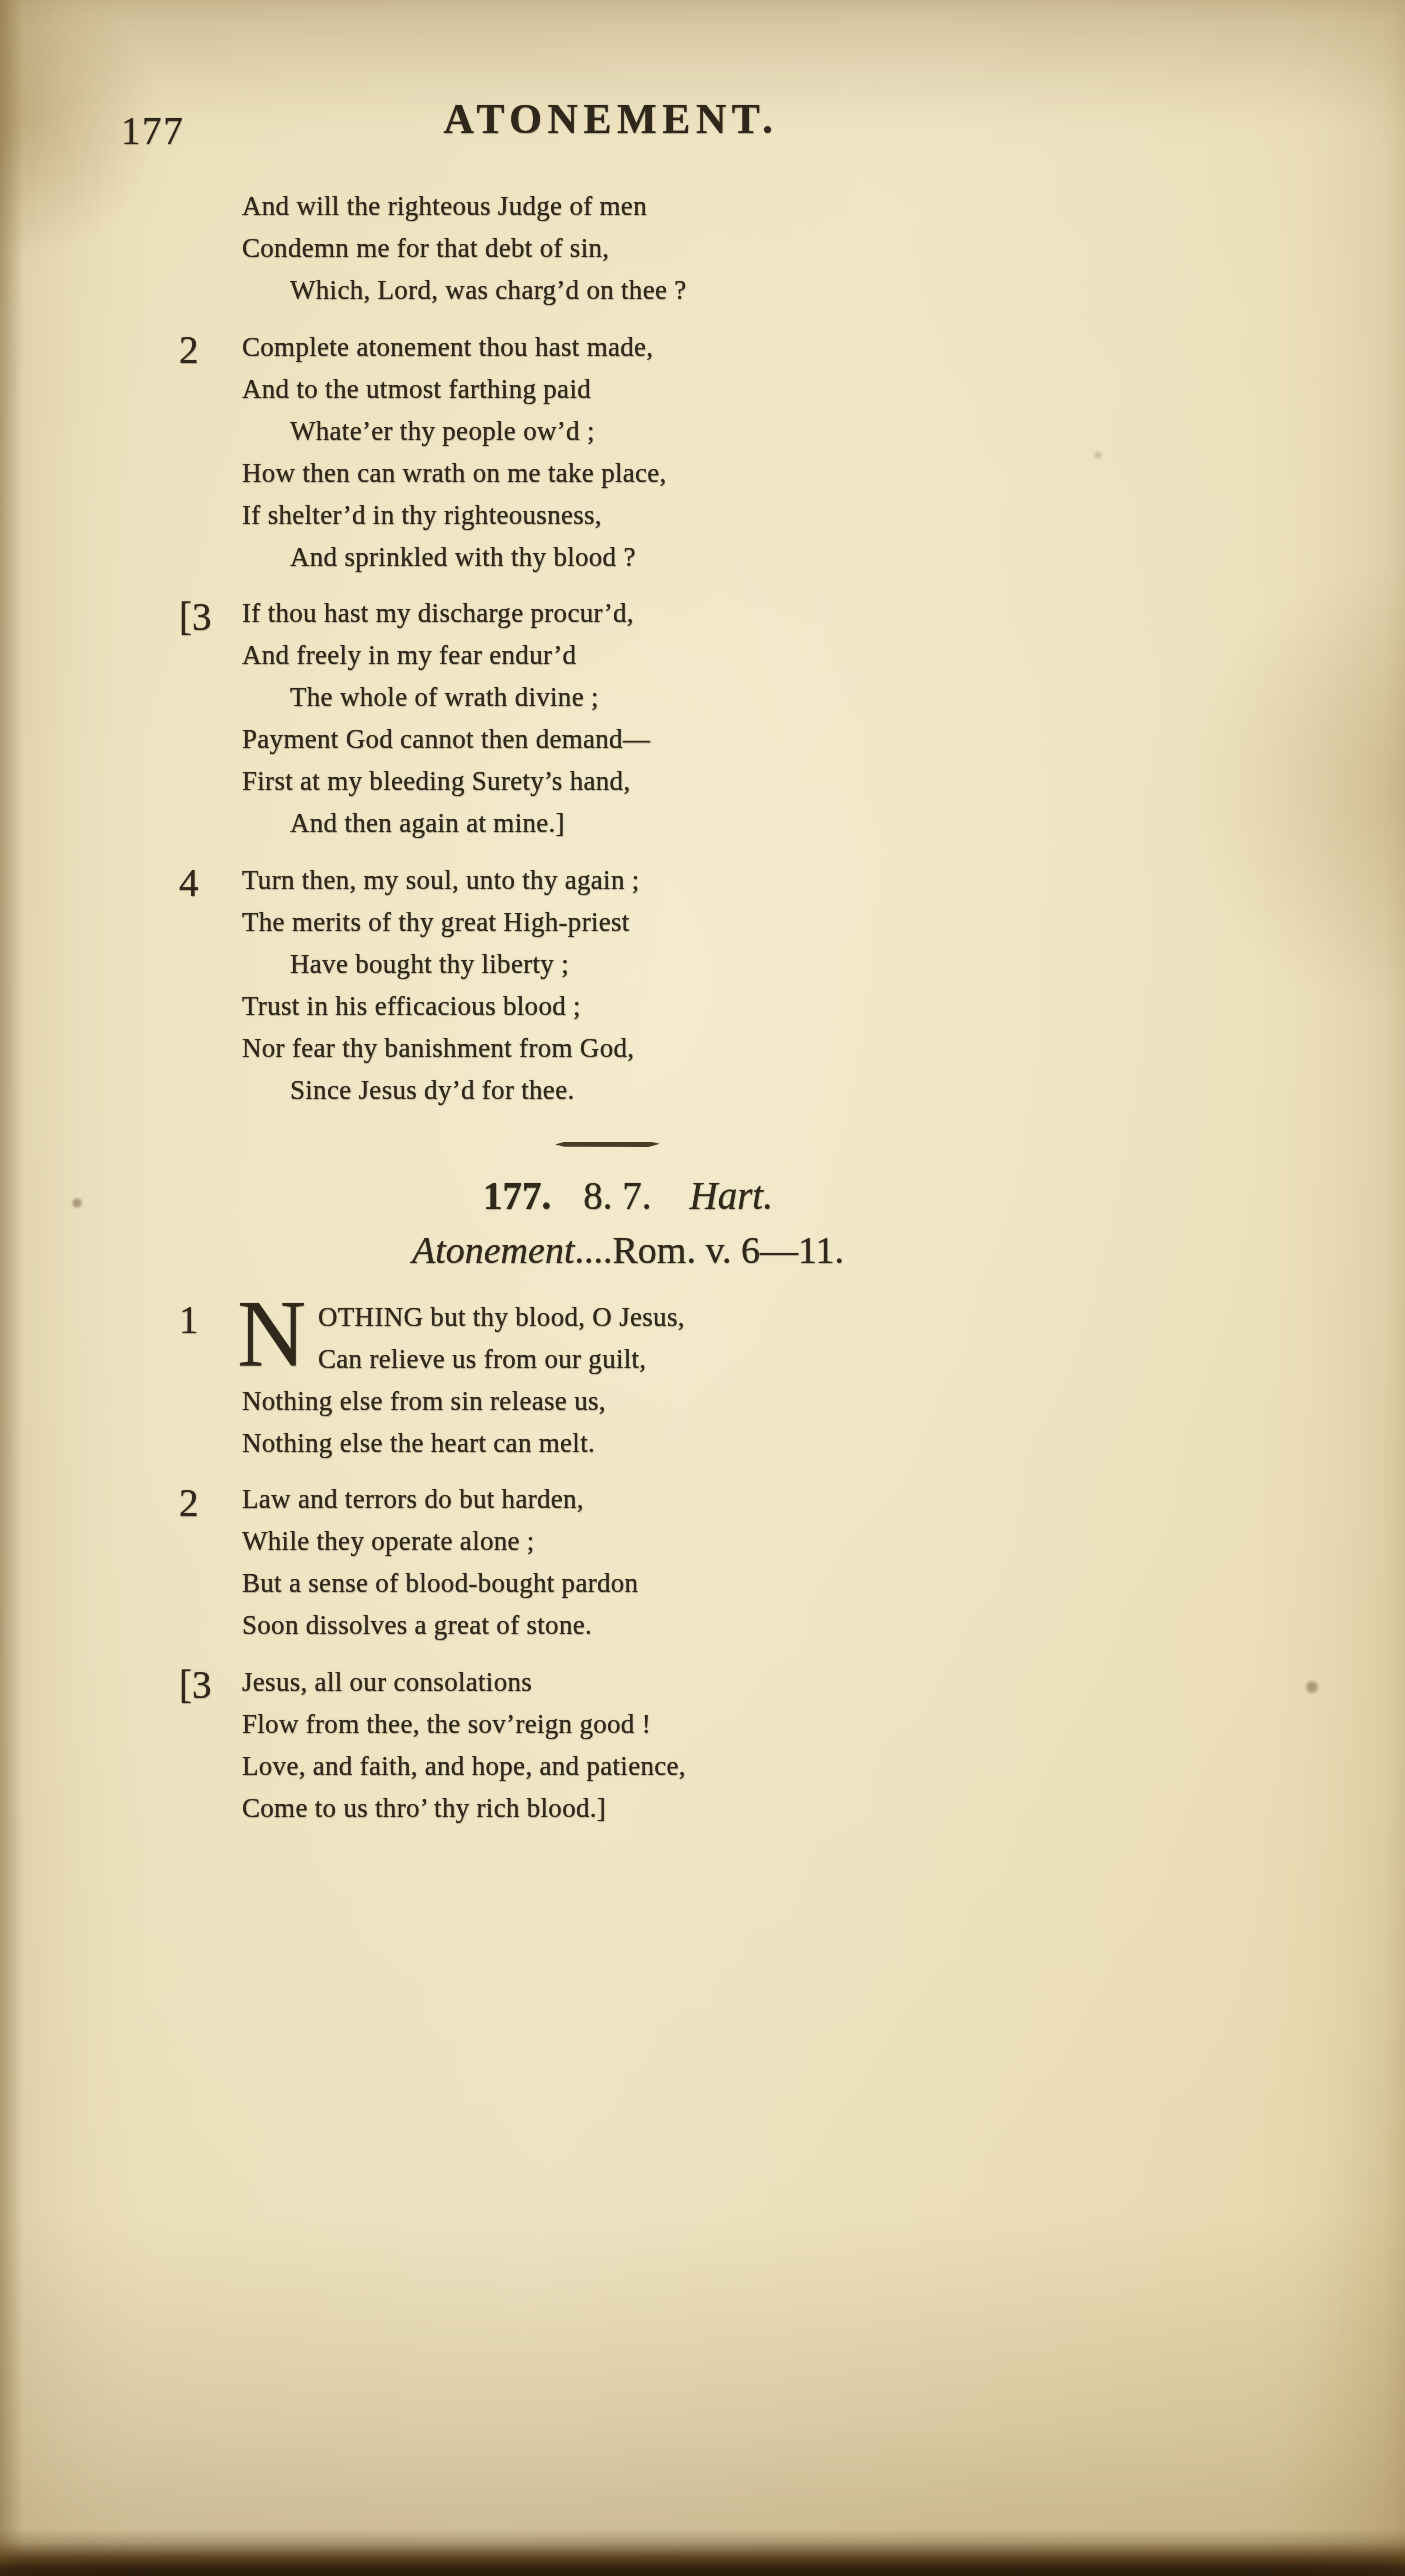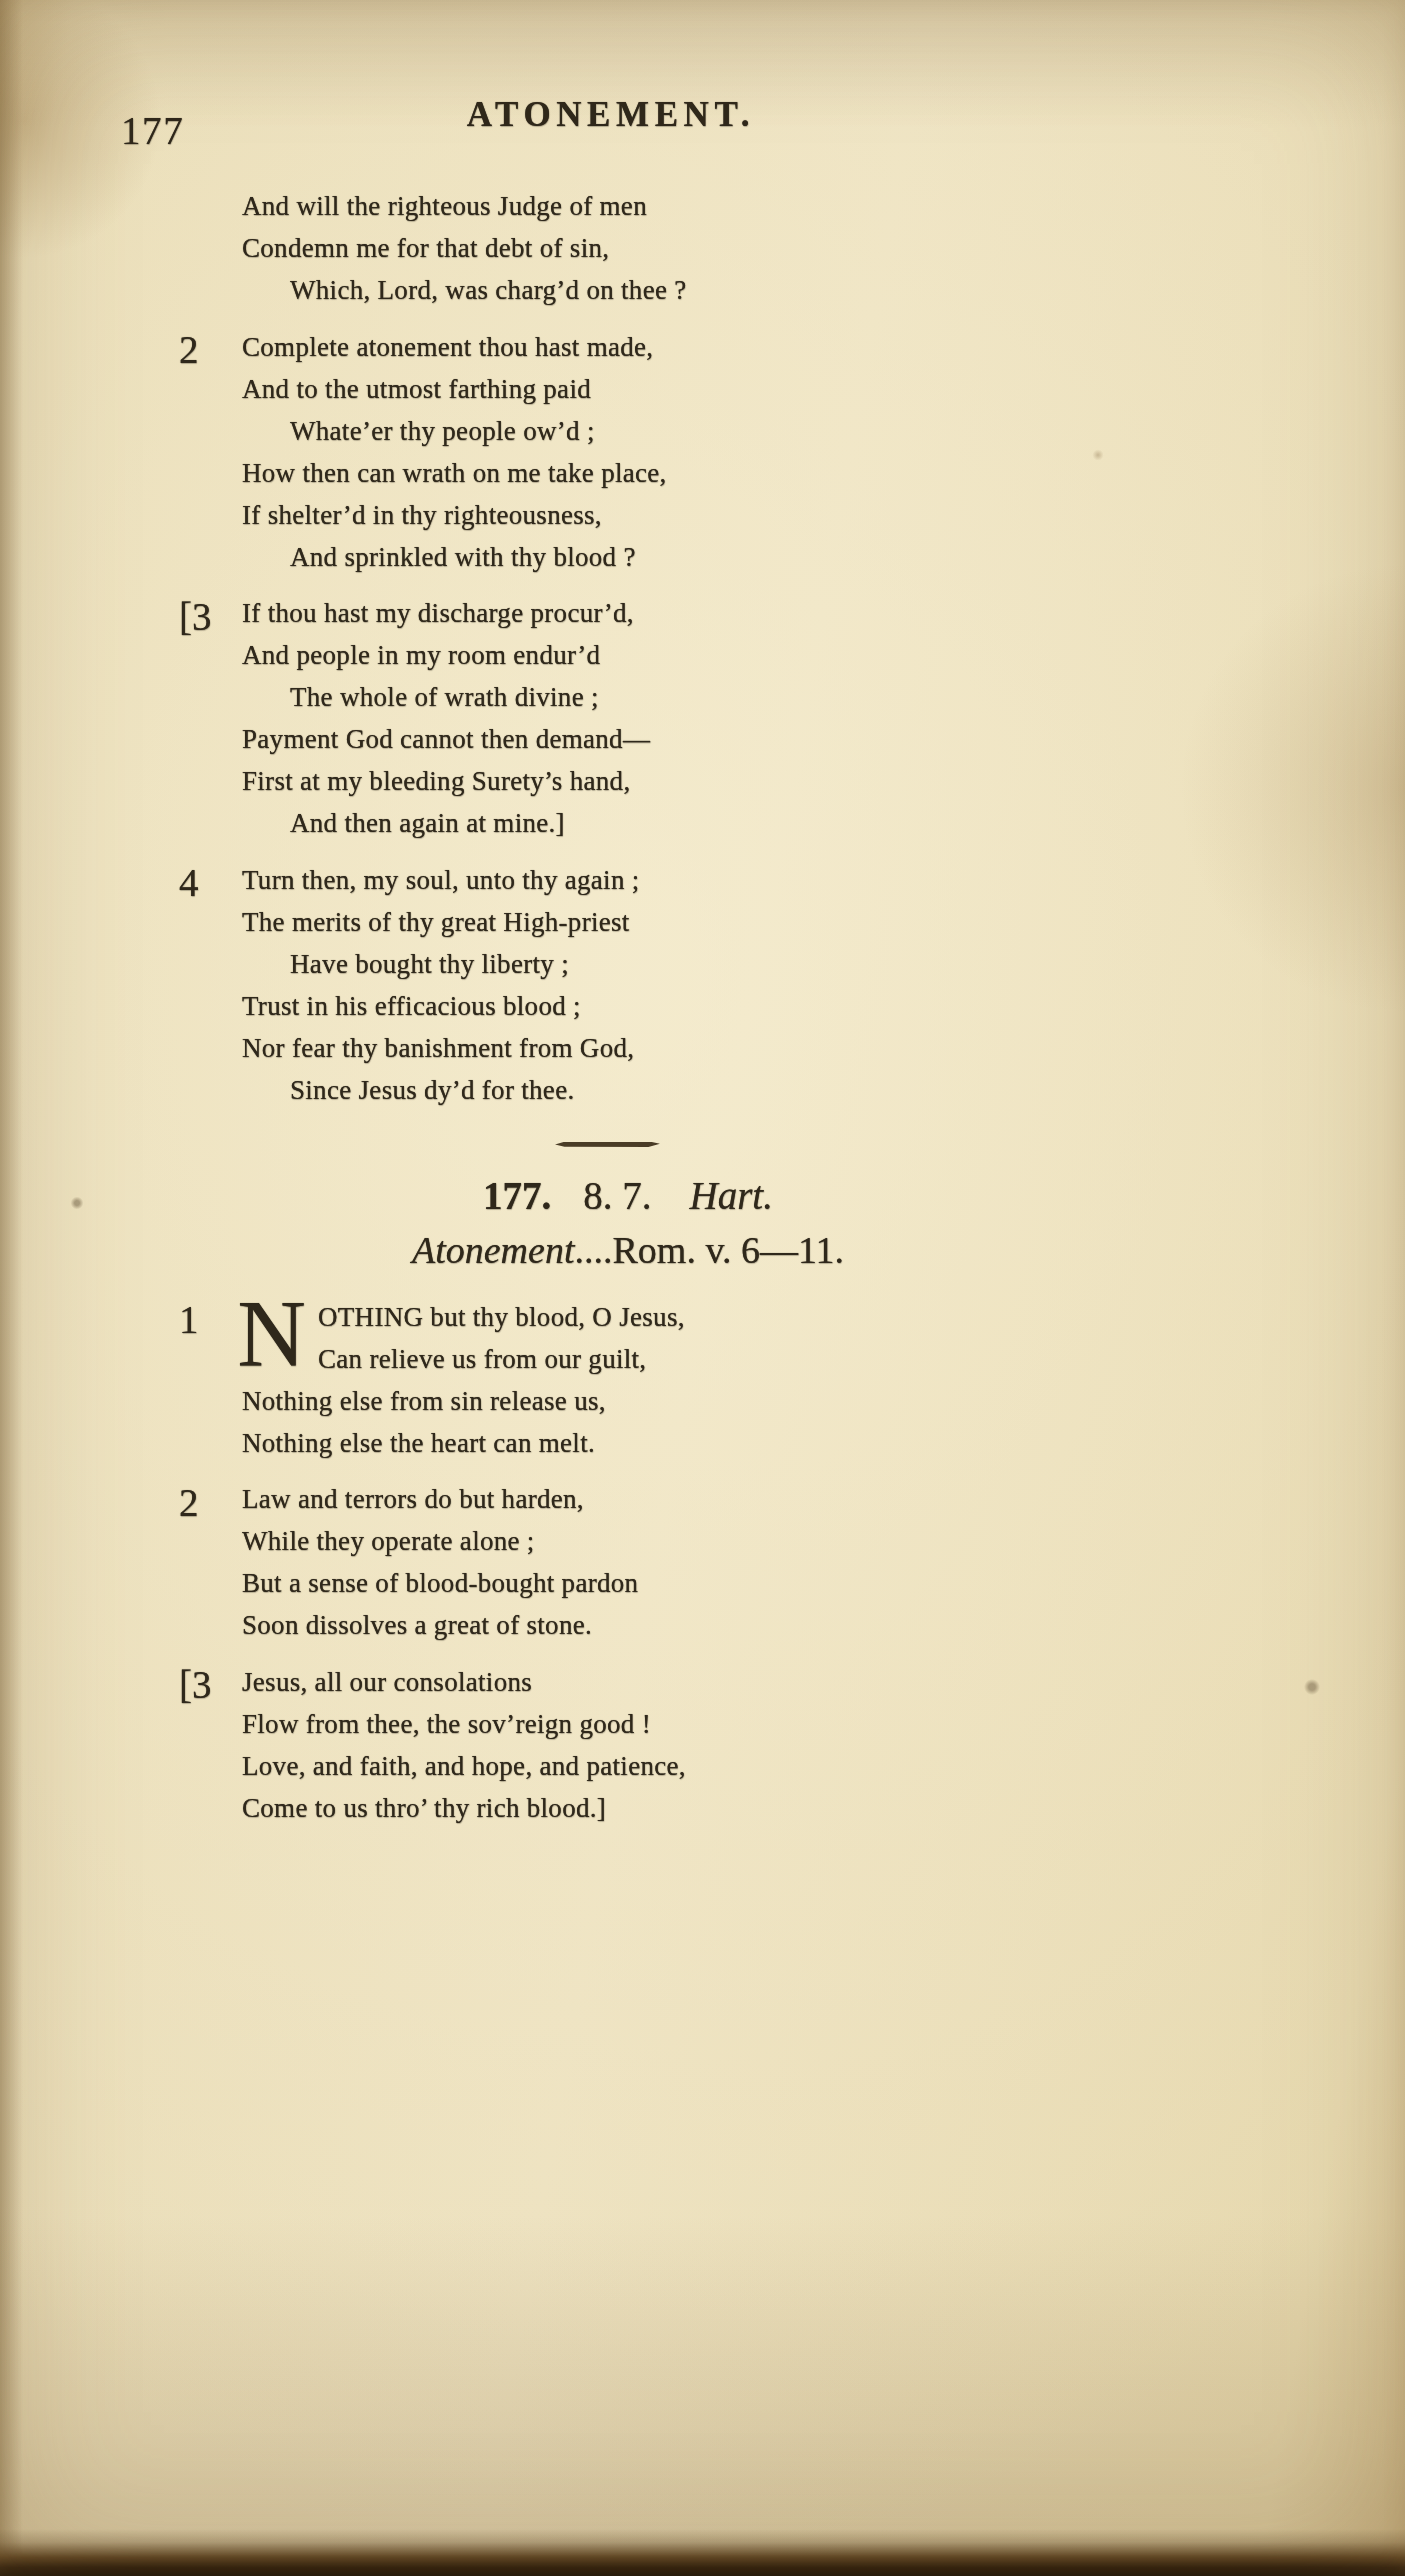--- a/index.html
+++ b/index.html
@@ -19,21 +19,21 @@
       radial-gradient(circle at 1405px 788px, rgba(151,117,66,.22) 0, rgba(151,117,66,0) 225px),
       radial-gradient(ellipse 120% 90% at 45% 38%, rgba(252,246,222,.50) 0, rgba(252,246,222,0) 70%),
       linear-gradient(100deg, #d9c89c 0, #e8dbb4 4%, #ece0bd 50%, #e6d8ae 92%, #d9c698 100%);
   }
 
   .page-content { position:absolute; left:121px; top:95px; width:1174px; z-index:2; }
 
   .header-row { position:relative; height:90px;text-decoration:underline; }
   .page-num { position:absolute; left:0; top:13px; font-size:39px; letter-spacing:1.6px; }
   .page-title { position:absolute; left:490px; top:0; transform:translateX(-50%);
-                font-size:35px; font-weight:bold; letter-spacing:5.6px; }
+                font-size:42px; font-weight:bold; letter-spacing:5.6px; }
 
   .ink, .vline, .page-num, .page-title, .stanza-num, .hymn-heading, .hymn-subtitle, .dropcap {
     text-shadow: 0 0 0.8px rgba(47,40,27,.85), 0.5px 0.7px 1px rgba(47,40,27,.26);
   }
 
   .hymn { margin-left:121px; }
   .stanza { position:relative; margin-bottom:14.5px; }
   .stanza-num { position:absolute; left:-63px; top:1.6px; font-size:39px; }
   .vline { font-size:27px; line-height:42px; letter-spacing:0.3px; }
   .vline.ind { padding-left:48px; }
@@ -86,21 +86,21 @@
       <div class="vline">And to the utmost farthing paid</div>
       <div class="vline ind">Whate’er thy people ow’d ;</div>
       <div class="vline">How then can wrath on me take place,</div>
       <div class="vline">If shelter’d in thy righteousness,</div>
       <div class="vline ind">And sprinkled with thy blood ?</div>
     </div>
 
     <div class="stanza">
       <span class="stanza-num">[3</span>
       <div class="vline">If thou hast my discharge procur’d,</div>
-      <div class="vline">And people in my room endur’d</div>
+      <div class="vline">And freely in my fear endur’d</div>
       <div class="vline ind">The whole of wrath divine ;</div>
       <div class="vline">Payment God cannot then demand—</div>
       <div class="vline">First at my bleeding Surety’s hand,</div>
       <div class="vline ind">And then again at mine.]</div>
     </div>
 
     <div class="stanza">
       <span class="stanza-num">4</span>
       <div class="vline">Turn then, my soul, unto thy again ;</div>
       <div class="vline">The merits of thy great High-priest</div>

